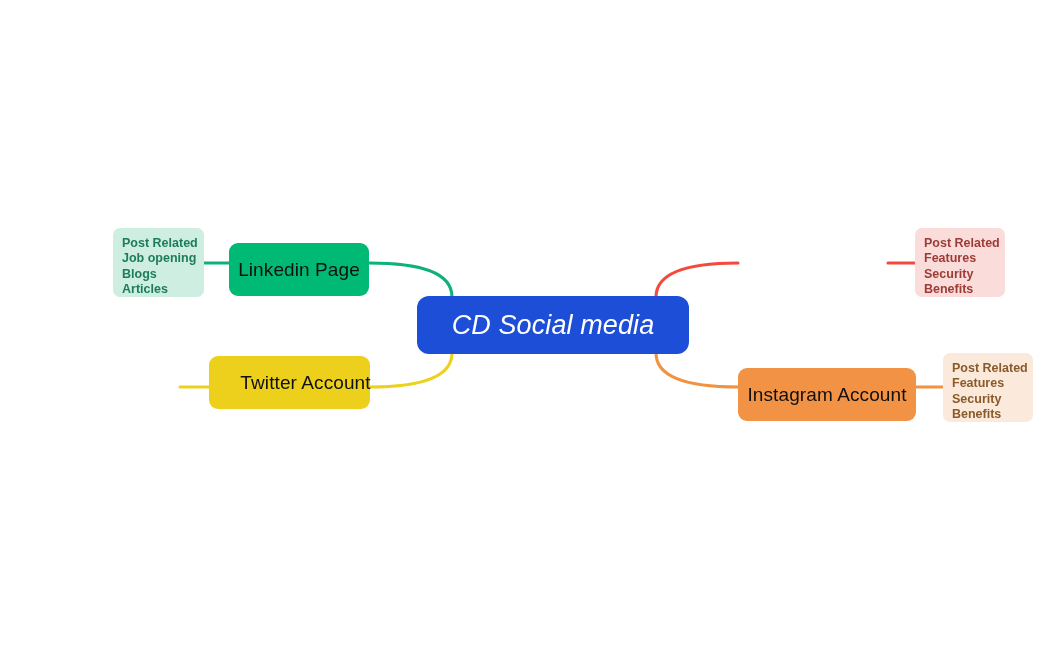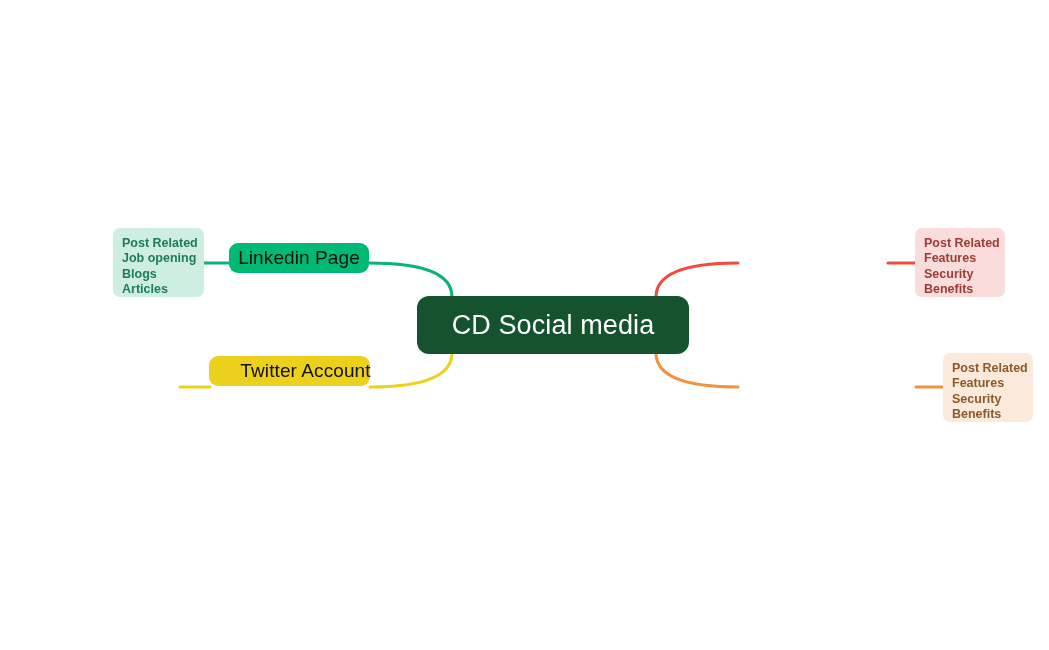--- a/index.html
+++ b/index.html
@@ -41,21 +41,21 @@
   .node-root {
     left: 417px;
     top: 296px;
     width: 272px;
     height: 58px;
     border-radius: 12px;
     font-size: 27px;
     letter-spacing: 0.1px;
   }
   .node-branch {
-    height: 30px;
+    height: 53px;
     font-size: 19px;
     letter-spacing: 0.1px;
   }
   .node-linkedin { left: 229px; top: 243px; width: 140px; }
   .node-facebook { left: 738px; top: 244px; width: 150px; }
   .node-twitter  { left: 209px; top: 356px; width: 161px; padding-left: 32px; }
   .node-instagram{ left: 738px; top: 368px; width: 178px; }
 
   .leaf {
     position: absolute;
@@ -91,39 +91,42 @@
     <path d="M 370 387 C 420 387 452 378 452 353" fill="none" stroke="#ecd11d" stroke-width="3.1" stroke-linecap="round"></path>
     <path d="M 738 263 C 690 263 656 272 656 297" fill="none" stroke="#f24a3f" stroke-width="3.1" stroke-linecap="round"></path>
     <path d="M 738 387 C 690 387 656 378 656 353" fill="none" stroke="#f0923f" stroke-width="3.1" stroke-linecap="round"></path>
 
     <path d="M 204 263 L 230 263" fill="none" stroke="#0eb177" stroke-width="3.1" stroke-linecap="round"></path>
     <path d="M 180 387 L 210 387" fill="none" stroke="#ecd11d" stroke-width="3.1" stroke-linecap="round"></path>
     <path d="M 888 263 L 916 263" fill="none" stroke="#f24a3f" stroke-width="3.1" stroke-linecap="round"></path>
     <path d="M 916 387 L 944 387" fill="none" stroke="#f0923f" stroke-width="3.1" stroke-linecap="round"></path>
   </svg>
 
-  <div class="node node-root" style="background: #14532d; color: rgb(255, 255, 255);">
+  <div class="node node-root" style="background: #1d4ed8; color: rgb(255, 255, 255); font-style: italic;">
     <span>CD Social media</span>
   </div>
 
   <div class="node node-branch node-linkedin" style="background: rgb(0, 185, 116); color: rgb(16, 16, 16);">
     <span>Linkedin Page</span>
   </div>
   <div class="leaf leaf-linkedin" style="background: rgb(205, 238, 225); color: rgb(29, 125, 90);">Post Related
 Job opening
 Blogs
 Articles</div>
 
   <div class="leaf leaf-facebook" style="background: rgb(250, 220, 218); color: rgb(157, 59, 54);">Post Related
 Features
 Security
 Benefits</div>
 
   <div class="node node-branch node-twitter" style="background: rgb(237, 208, 28); color: rgb(16, 16, 16);">
     <span>Twitter Account</span>
   </div>
 
+  <div class="node node-branch node-instagram" style="background: rgb(242, 146, 68); color: rgb(16, 16, 16);">
+    <span>Instagram Account</span>
+  </div>
   <div class="leaf leaf-instagram" style="background: rgb(251, 234, 219); color: rgb(138, 90, 42);">Post Related
 Features
 Security
 Benefits</div>
 
 </div>
 
 </body></html>

